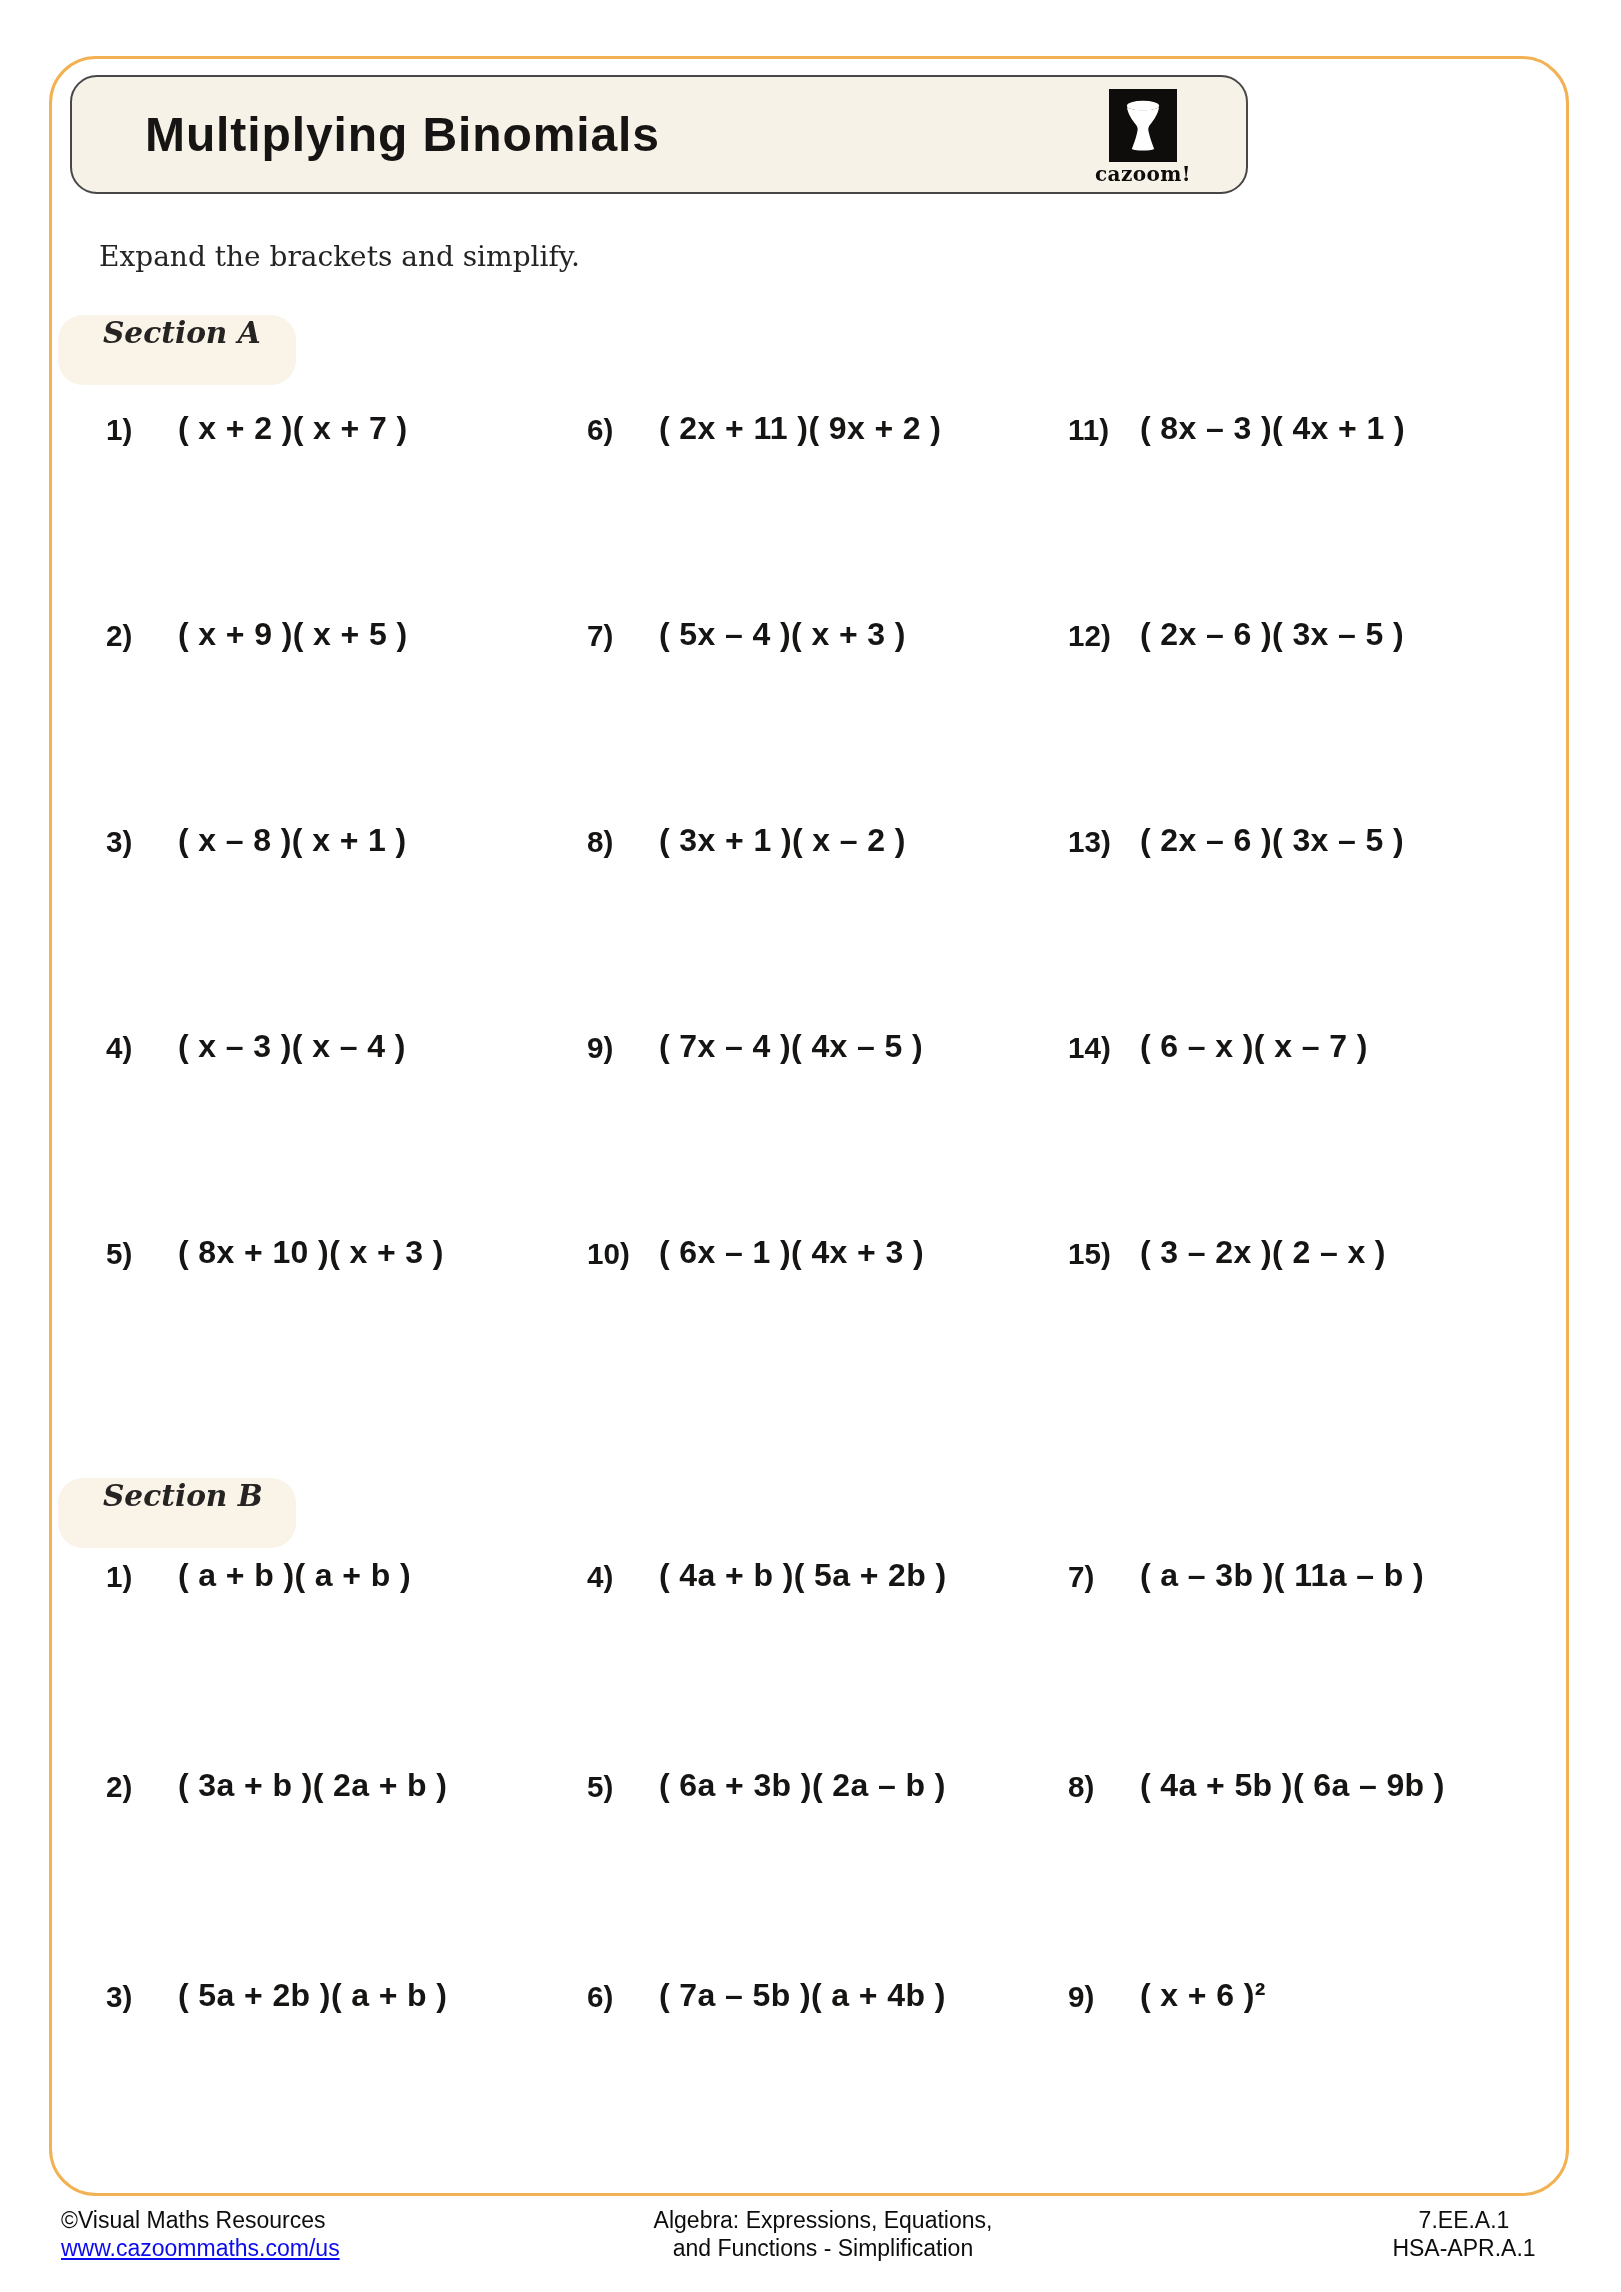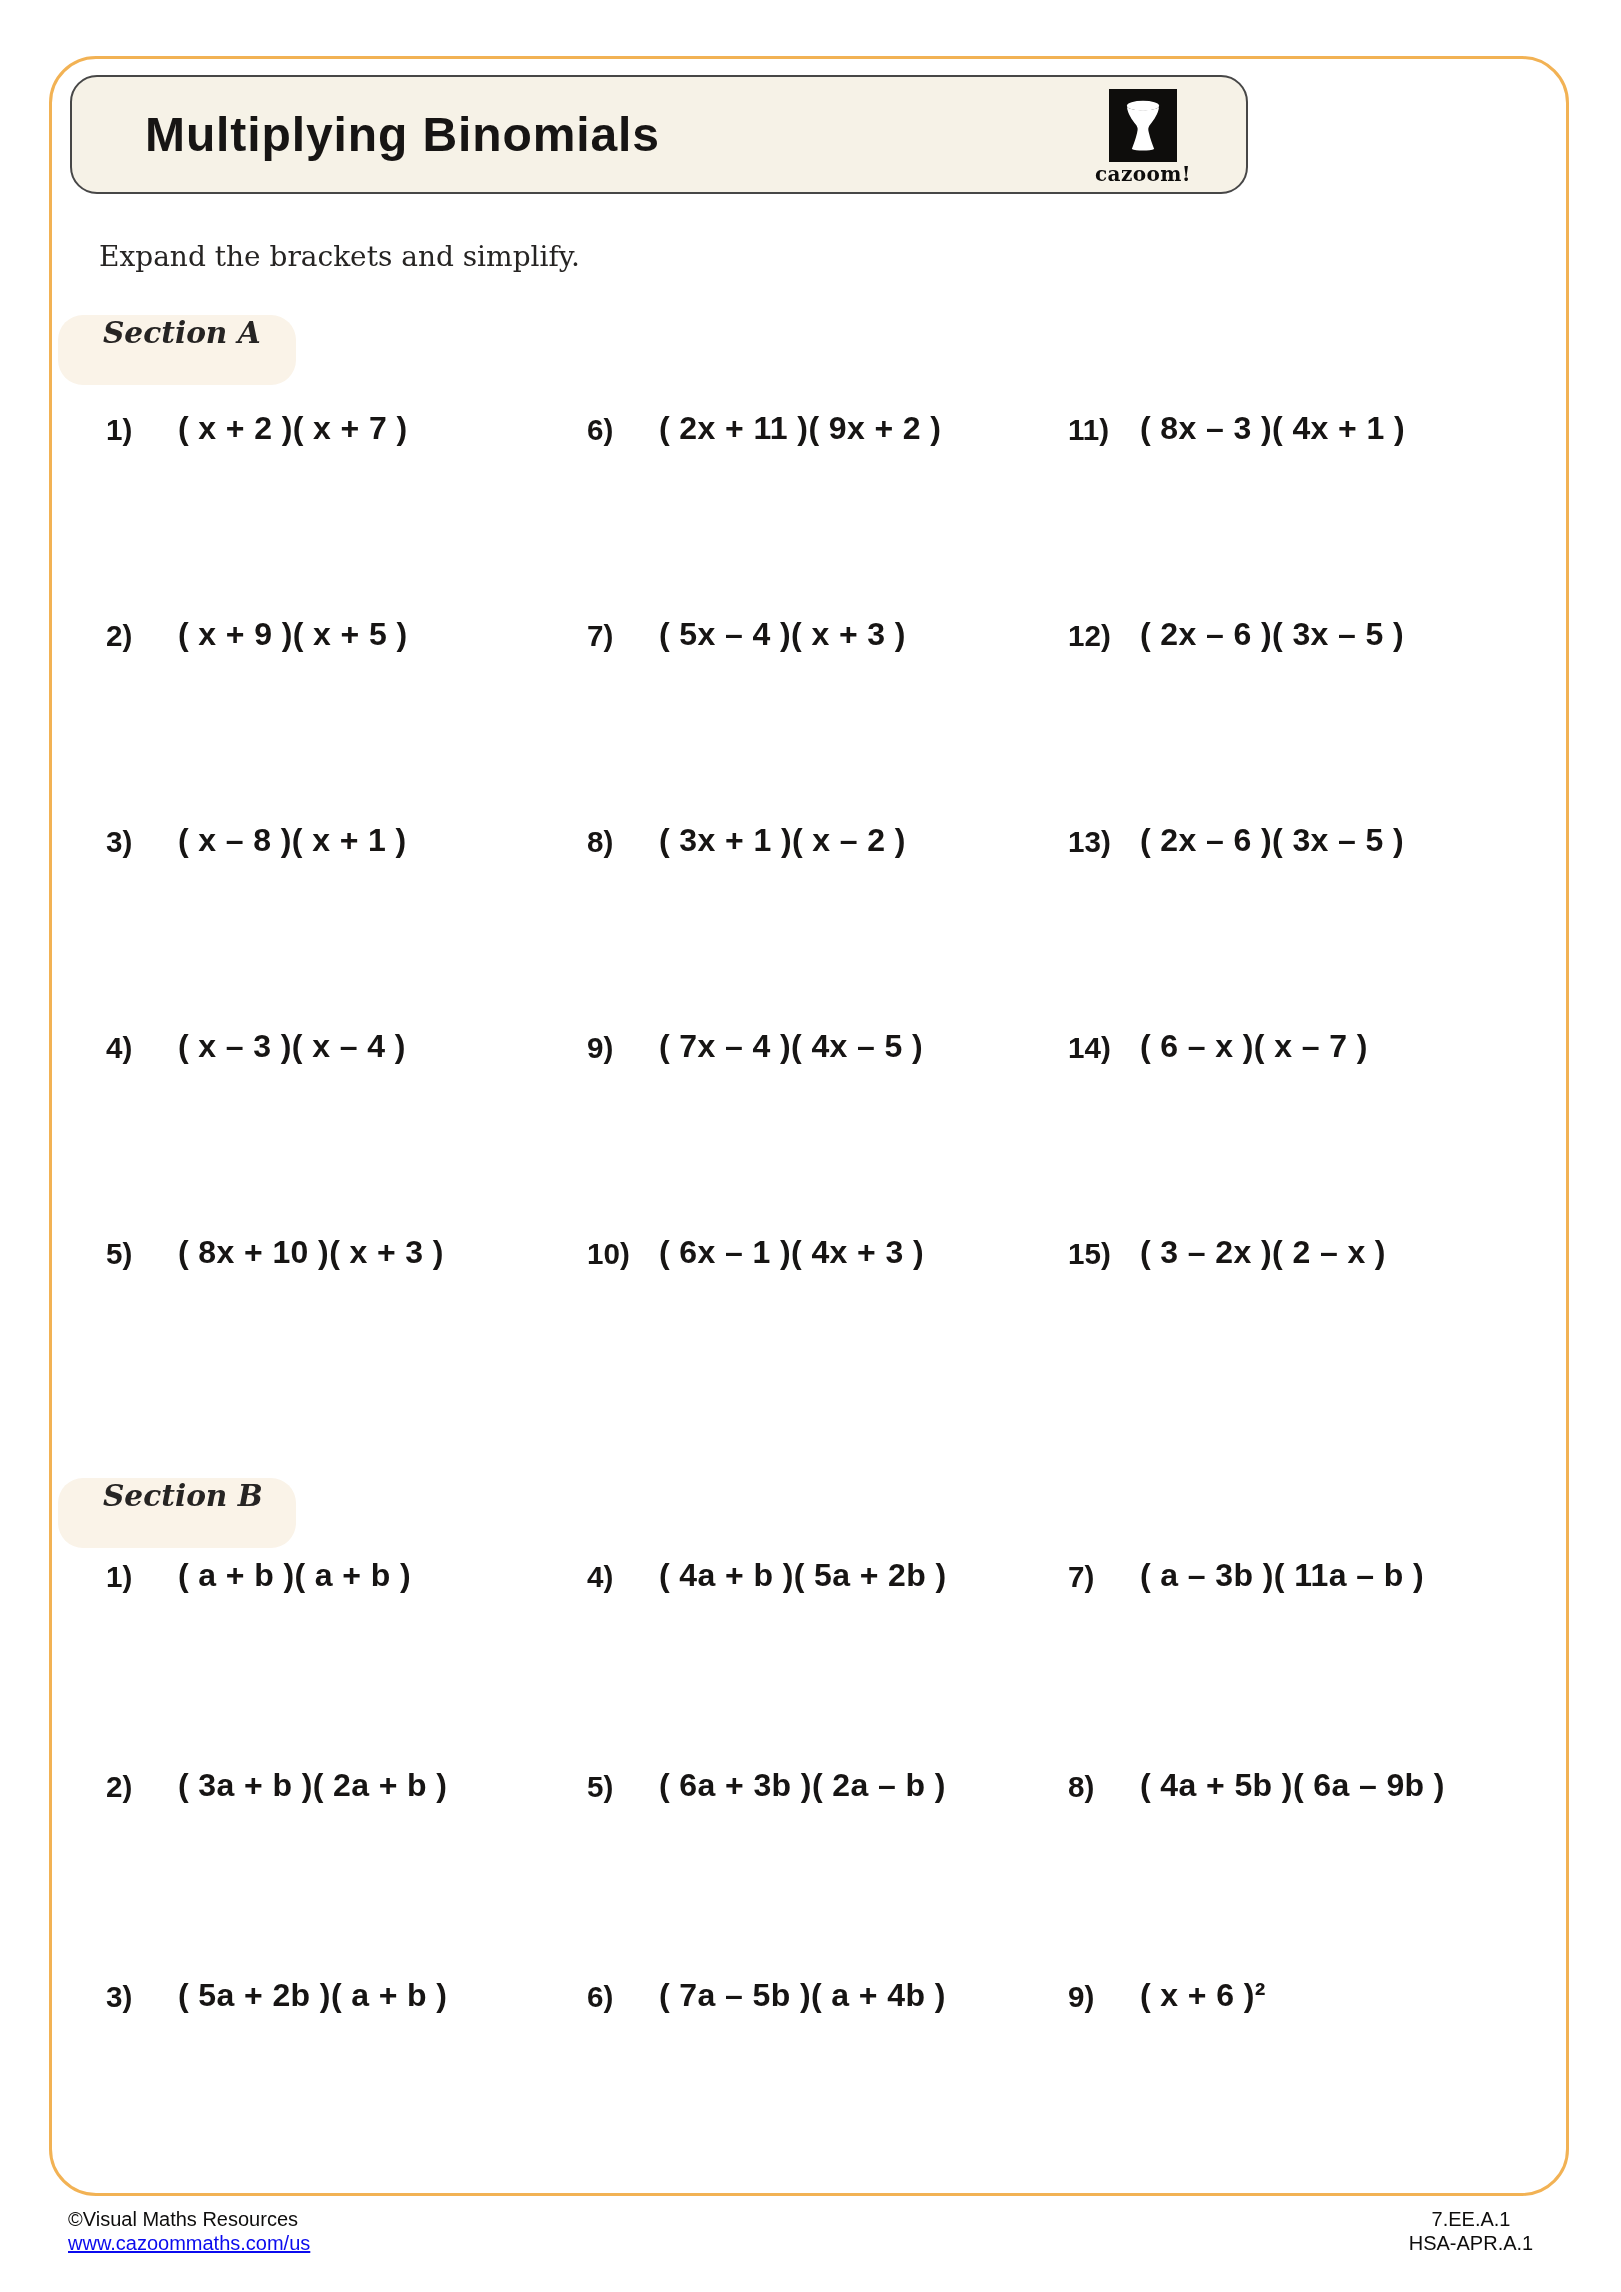--- a/index.html
+++ b/index.html
@@ -54,23 +54,23 @@
   .grid-b { top:1557px; grid-template-rows:repeat(3, 210px); }
   .cell { display:flex; align-items:flex-start; }
   .pnum {
     width:72px; flex:0 0 72px; font-size:29.6px; font-weight:bold; padding-top:2.7px;
     color:#171514;
   }
   .pexpr {
     font-size:32px; font-weight:bold; letter-spacing:0.4px; white-space:pre; color:#171514;
   }
   .footer {
-    position:absolute; left:68px; top:2207px; width:1515px;
+    position:absolute; left:61px; top:2207px; width:1515px;
     display:flex; justify-content:space-between; align-items:flex-start;
-    font-size:20px; line-height:1.2; color:#0e0d0c;
+    font-size:23px; line-height:1.2; color:#0e0d0c;
   }
   .f-left { text-align:left; width:376px; }
   .f-center { text-align:center; flex:1; margin-right:143px; }
   .f-right { text-align:center; width:224px; }
   .f-link { color:#0b0bEE; text-decoration:underline; cursor:pointer; display:inline-block; }
 </style>
 </head>
 <body>
 
 <div class="border-frame"></div>
@@ -198,18 +198,22 @@
       <span class="pnum">9)</span>
       <span class="pexpr">( x + 6 )²</span>
     </div>
 </div>
 
 <div class="footer">
   <div class="f-left">
     <div>©Visual Maths Resources</div>
     <a class="f-link">www.cazoommaths.com/us</a>
   </div>
+  <div class="f-center">
+    <div>Algebra: Expressions, Equations,</div>
+    <div>and Functions - Simplification</div>
+  </div>
   <div class="f-right">
     <div>7.EE.A.1</div>
     <div>HSA-APR.A.1</div>
   </div>
 </div>
 
 
 </body></html>

